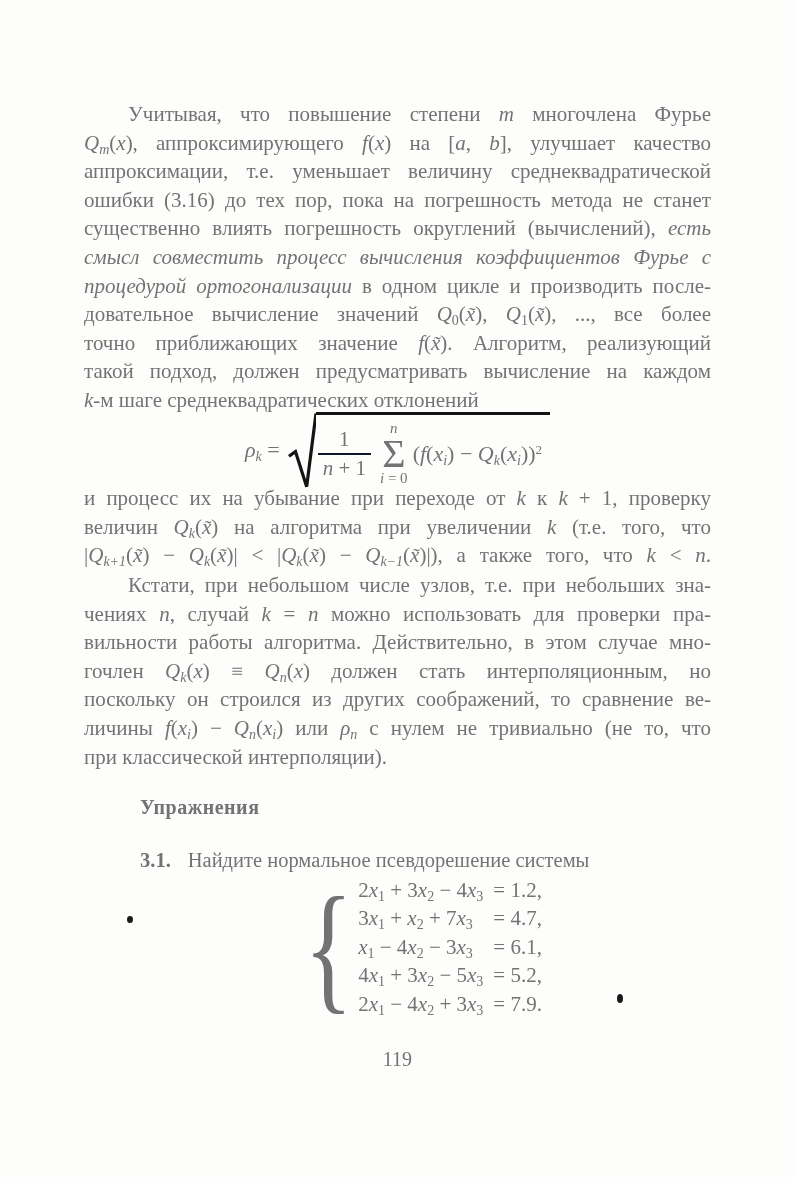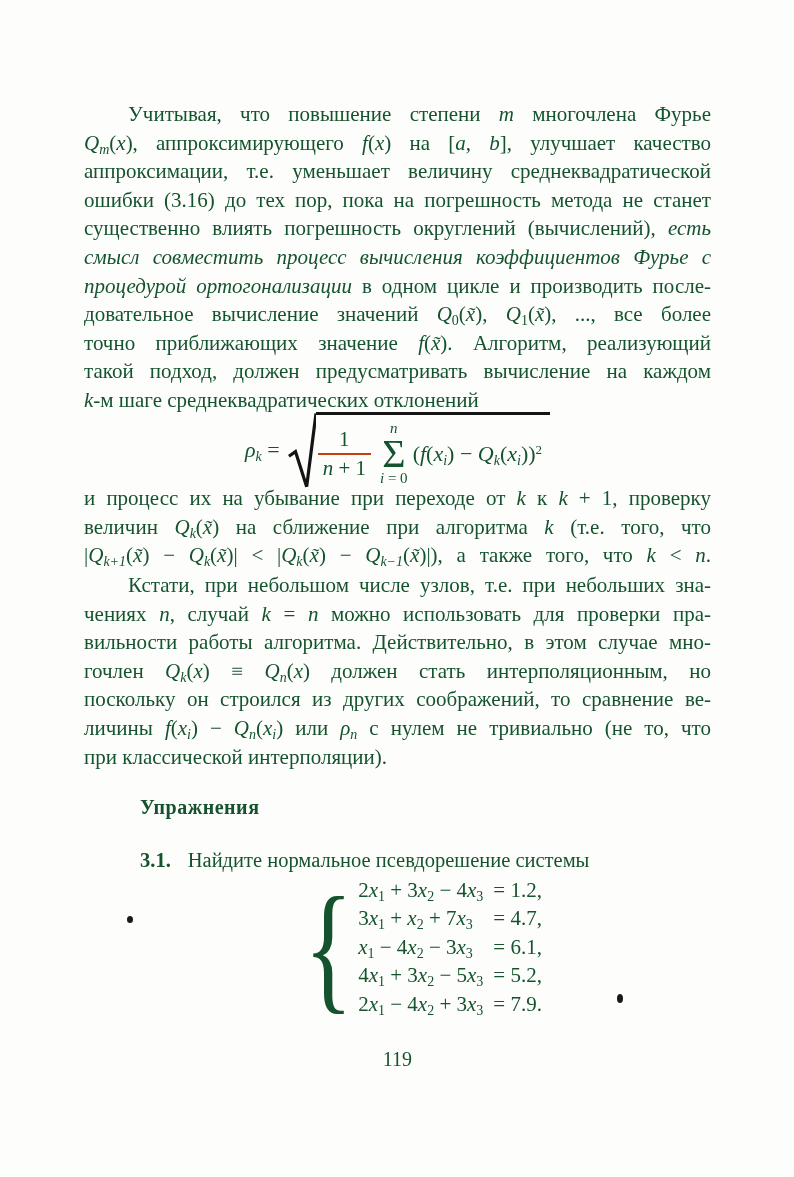--- a/index.html
+++ b/index.html
@@ -1,38 +1,38 @@
 <!DOCTYPE html>
 <html><head>
 <meta charset="utf-8">
 <style>
   html,body{margin:0;padding:0;background:#e8e8e8;}
   .sheet{
     position:relative;width:794px;height:1177px;margin:0 auto;
-    background:#fdfdfc;color:#14532d;overflow:hidden;
+    background:#fdfdfc;color:#737373;overflow:hidden;
     font-family:"Liberation Serif","DejaVu Serif",serif;
   }
   .block{position:absolute;left:84px;width:627px;}
   .line{font-size:21px;line-height:28.6px;}
   .just{text-align:justify;text-align-last:justify;}
   .indent{text-indent:44px;}
   .it{font-style:italic;}
   sub{font-size:14px;line-height:0;vertical-align:-4px;}
   sub.it{font-style:italic;}
   sup{font-size:13px;line-height:0;vertical-align:7px;}
 
   
   .formula-row{top:412px;display:flex;justify-content:center;align-items:center;}
   .f-lhs{font-size:22px;margin-right:8px;white-space:nowrap;}
   .sqrt{position:relative;padding-left:28px;display:inline-flex;align-items:stretch;}
   .rad{position:absolute;left:0;top:0;width:28px;height:100%;}
   .radicand{border-top:3px solid #141414;display:flex;align-items:center;padding:6px 8px 2px 2px;}
   .frac{display:inline-flex;flex-direction:column;align-items:center;font-size:21px;line-height:1.18;}
   .frac-num{padding:0 5px 1px;}
-  .frac-den{border-top:2px solid #c2410c;padding:1px 5px 0;white-space:nowrap;}
+  .frac-den{border-top:2px solid #0f172a;padding:1px 5px 0;white-space:nowrap;}
   .sum{display:inline-flex;flex-direction:column;align-items:center;line-height:1;margin:0 5px 0 9px;}
   .sum-top,.sum-bot{font-size:15px;white-space:nowrap;}
   .sigma{font-size:40px;line-height:.88;}
   .f-expr{font-size:22px;white-space:nowrap;}
 
   
   .heading{top:796px;}
   .heading .h-text{margin-left:56px;font-size:20px;font-weight:bold;letter-spacing:.5px;}
   .exercise{top:849px;font-size:20.5px;}
   .exercise .ex-label{margin-left:56px;font-weight:bold;font-family:Liberation Serif, serif;}
@@ -89,21 +89,21 @@
           <span class="sigma">Σ</span>
           <span class="sum-bot"><span class="it">i</span><span> = 0</span></span>
         </span>
         <span class="f-expr"><span>(</span><span class="it">f</span><span>(</span><span class="it">x</span><sub class="it">i</sub><span>) − </span><span class="it">Q</span><sub class="it">k</sub><span>(</span><span class="it">x</span><sub class="it">i</sub><span>))</span><sup>2</sup></span>
       </span>
     </span>
   </div>
 
   <div class="block" style="top:484px">
     <div class="line just"><span>и процесс их на убывание при переходе от </span><span class="it">k</span><span> к </span><span class="it">k</span><span> + 1, проверку</span></div>
-    <div class="line just"><span>величин </span><span class="it">Q</span><sub class="it">k</sub><span>(</span><span class="it">x̃</span><span>) на сближение при алгоритма </span><span class="it">k</span><span> (т.е. того, что</span></div>
+    <div class="line just"><span>величин </span><span class="it">Q</span><sub class="it">k</sub><span>(</span><span class="it">x̃</span><span>) на алгоритма при увеличении </span><span class="it">k</span><span> (т.е. того, что</span></div>
     <div class="line just"><span>|</span><span class="it">Q</span><sub class="it">k+1</sub><span>(</span><span class="it">x̃</span><span>) − </span><span class="it">Q</span><sub class="it">k</sub><span>(</span><span class="it">x̃</span><span>)| &lt; |</span><span class="it">Q</span><sub class="it">k</sub><span>(</span><span class="it">x̃</span><span>) − </span><span class="it">Q</span><sub class="it">k−1</sub><span>(</span><span class="it">x̃</span><span>)|), а также того, что </span><span class="it">k</span><span> &lt; </span><span class="it">n</span><span>.</span></div>
   </div>
 
   <div class="block" style="top:571px">
     <div class="line just indent"><span>Кстати, при небольшом числе узлов, т.е. при небольших зна-</span></div>
     <div class="line just"><span>чениях </span><span class="it">n</span><span>, случай </span><span class="it">k</span><span> = </span><span class="it">n</span><span> можно использовать для проверки пра-</span></div>
     <div class="line just"><span>вильности работы алгоритма. Действительно, в этом случае мно-</span></div>
     <div class="line just"><span>гочлен </span><span class="it">Q</span><sub class="it">k</sub><span>(</span><span class="it">x</span><span>) ≡ </span><span class="it">Q</span><sub class="it">n</sub><span>(</span><span class="it">x</span><span>) должен стать интерполяционным, но</span></div>
     <div class="line just"><span>поскольку он строился из других соображений, то сравнение ве-</span></div>
     <div class="line just"><span>личины </span><span class="it">f</span><span>(</span><span class="it">x</span><sub class="it">i</sub><span>) − </span><span class="it">Q</span><sub class="it">n</sub><span>(</span><span class="it">x</span><sub class="it">i</sub><span>) или </span><span class="it">ρ</span><sub class="it">n</sub><span> с нулем не тривиально (не то, что</span></div>

